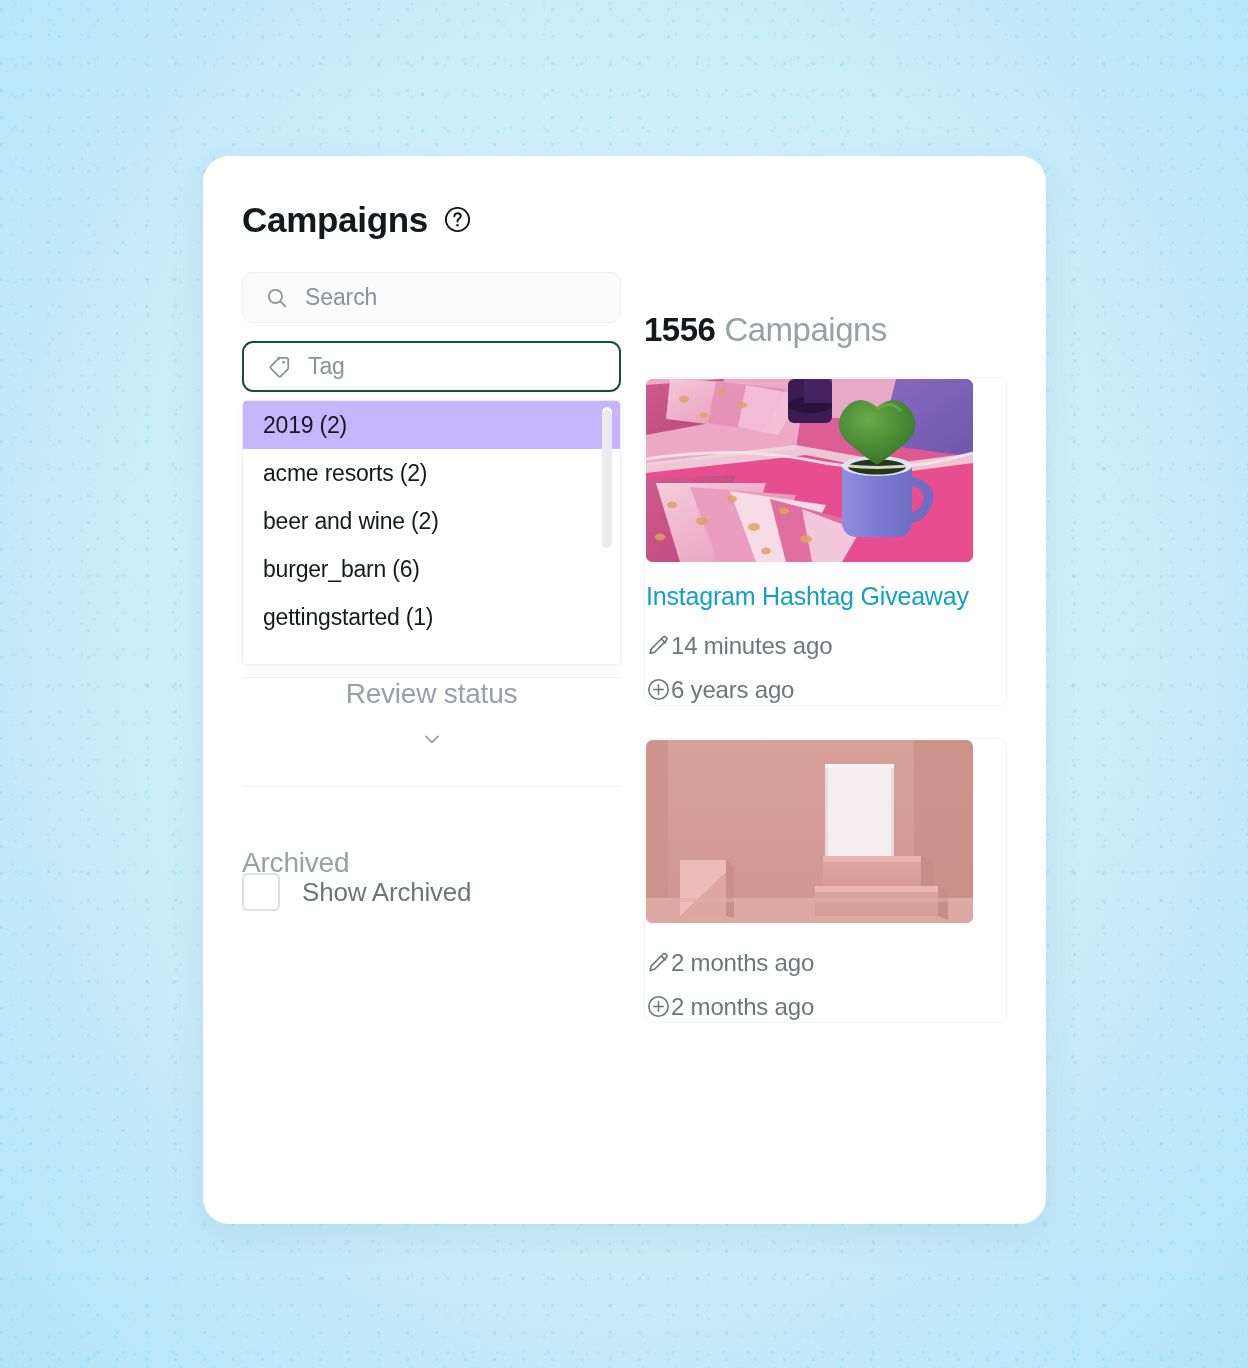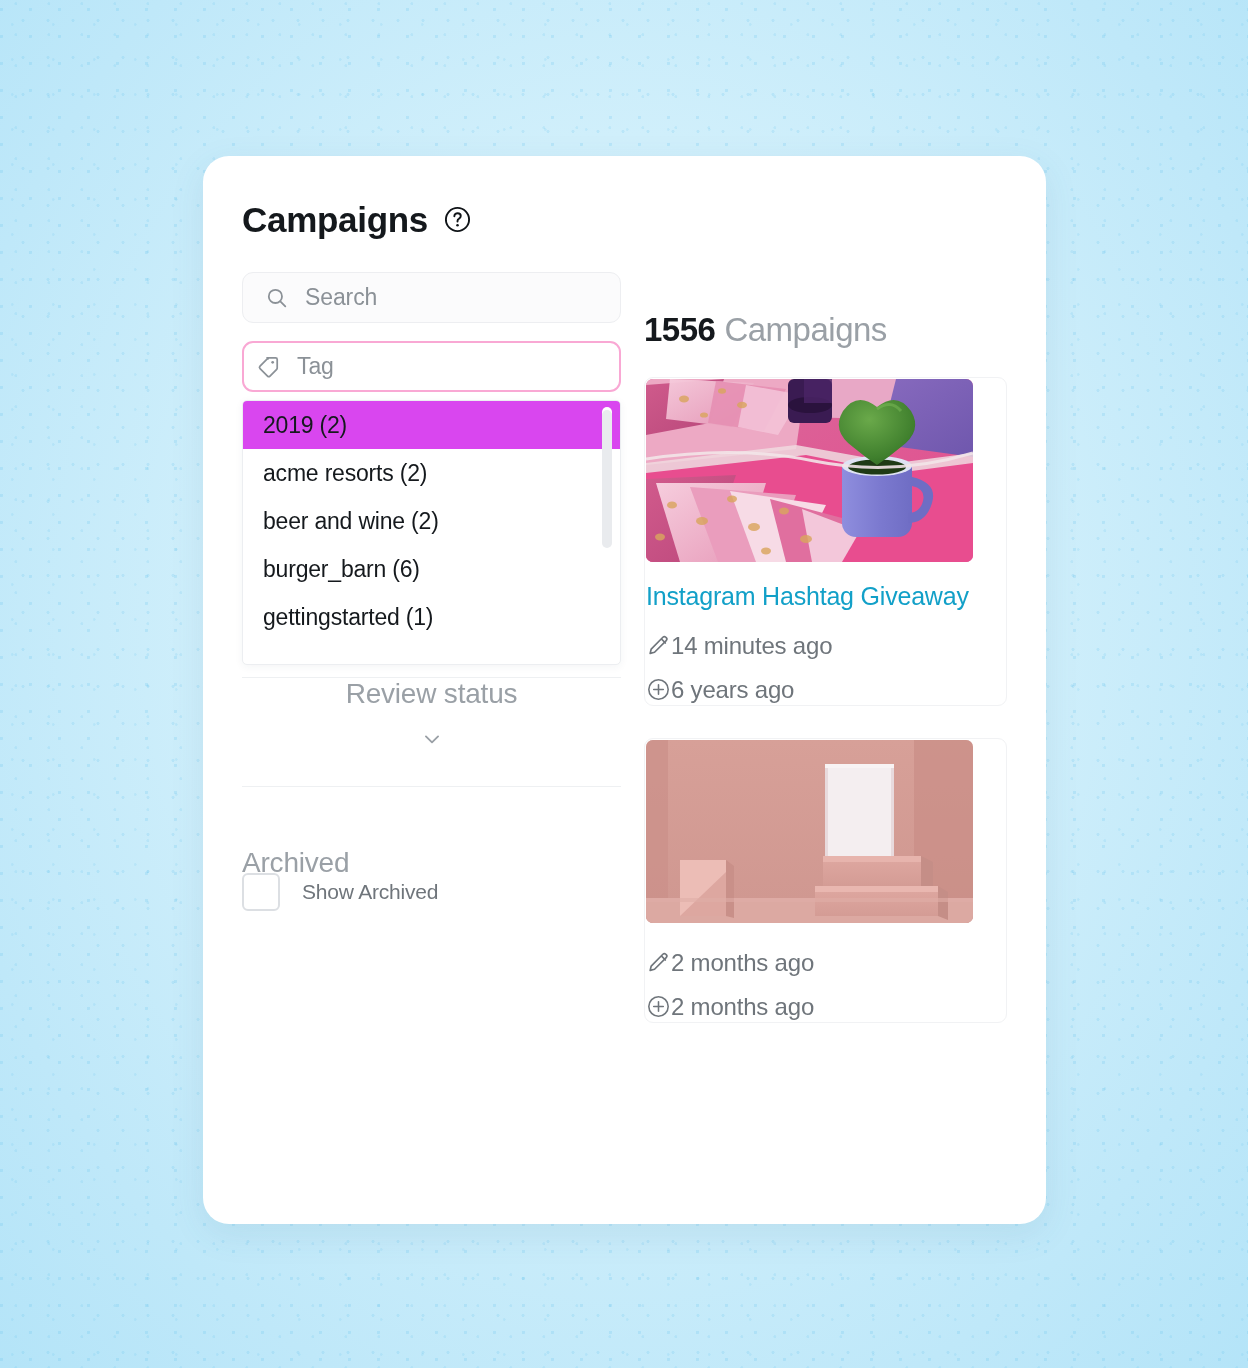--- a/index.html
+++ b/index.html
@@ -102,23 +102,22 @@
     align-items: center;
     padding: 0 22px;
     gap: 16px;
   }
   .field--search {
     background: #fbfbfc;
     border: 1px solid #edeef1;
   }
   .field--tag {
     background: #ffffff;
-    border: 2px solid #f9a8d4;
+    border: 2px solid #14532d;
     margin-top: 18px;
-    padding-left: 11px;
   }
   .field-icon { flex: 0 0 auto; display: block; }
   .field-text {
     font-size: 23px;
     color: #8b9197;
     font-weight: 400;
     letter-spacing: -0.1px;
   }
 
   
@@ -138,21 +137,21 @@
     height: 48px;
     display: flex;
     align-items: center;
     padding: 0 20px;
     font-size: 23px;
     color: #15191d;
     letter-spacing: -0.2px;
     cursor: pointer;
     white-space: nowrap;
   }
-  .dd-item.is-active { background: #d946ef; }
+  .dd-item.is-active { background: #c4b5fd; }
   .dd-scrollbar {
     position: absolute;
     right: 8px;
     top: 6px;
     width: 10px;
     height: 252px;
     background: #ffffff;
     border-radius: 6px;
   }
   .dd-thumb {
@@ -204,21 +203,21 @@
   }
   .checkbox {
     width: 38px;
     height: 38px;
     border: 2px solid #dcdfe3;
     border-radius: 6px;
     background: #ffffff;
     flex: 0 0 auto;
   }
   .check-label {
-    font-size: 21px;
+    font-size: 26px;
     color: #6f757b;
     letter-spacing: -0.2px;
   }
 
   
   .right-col {
     position: absolute;
     left: 441px;
     top: 128px;
     width: 303px;

